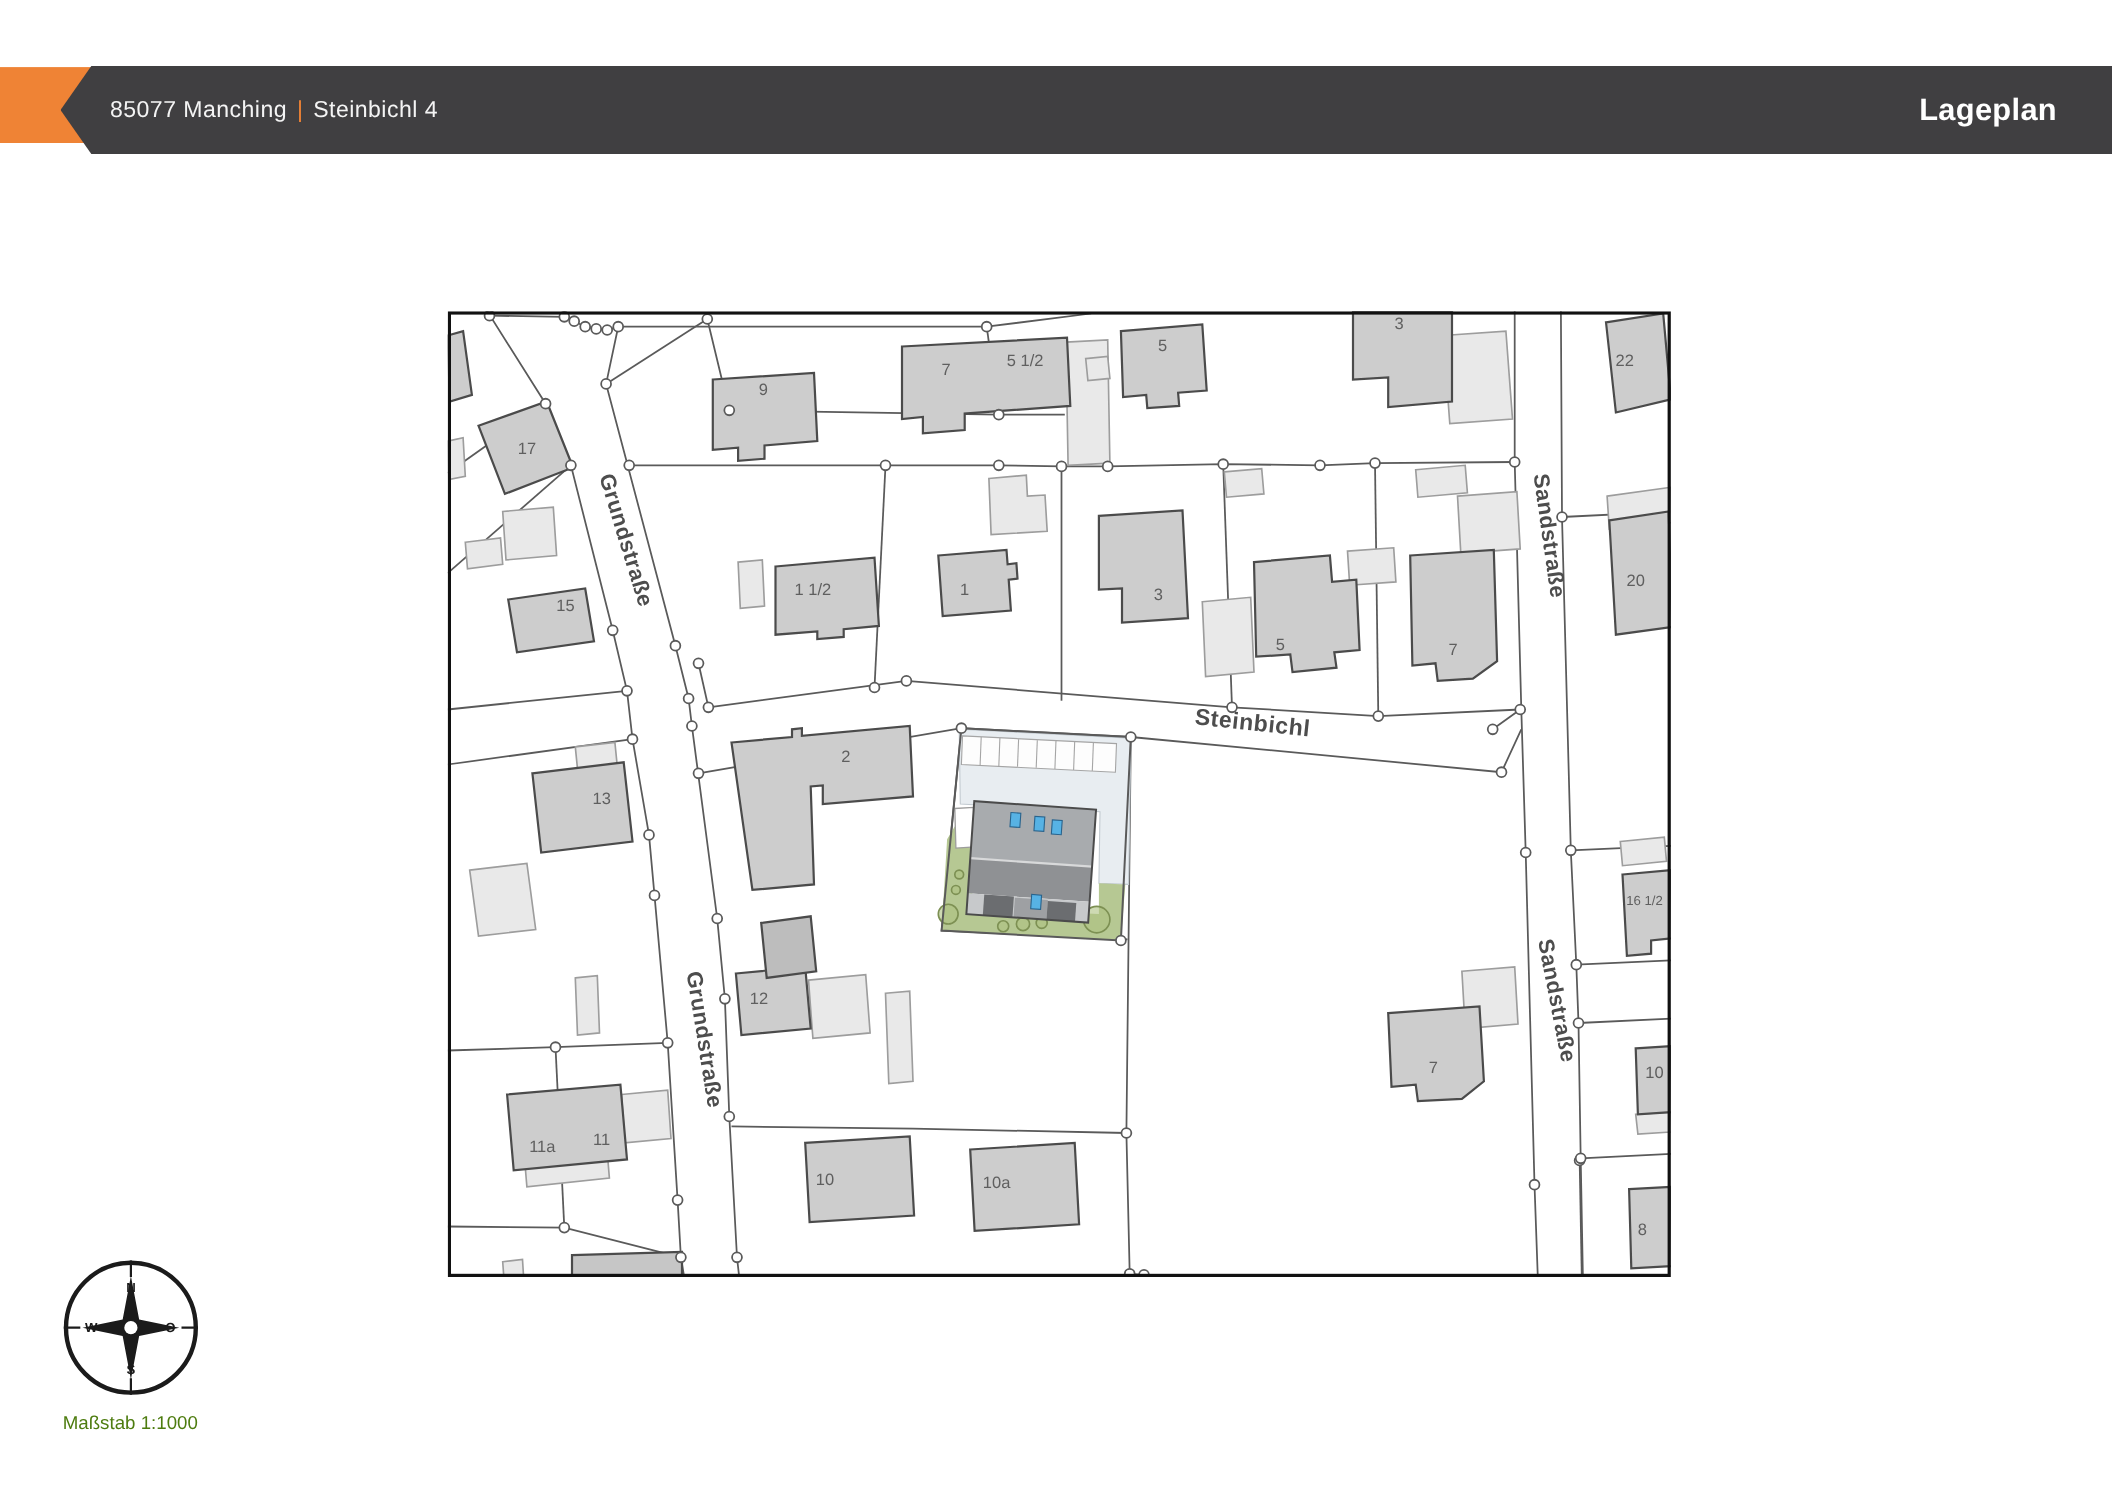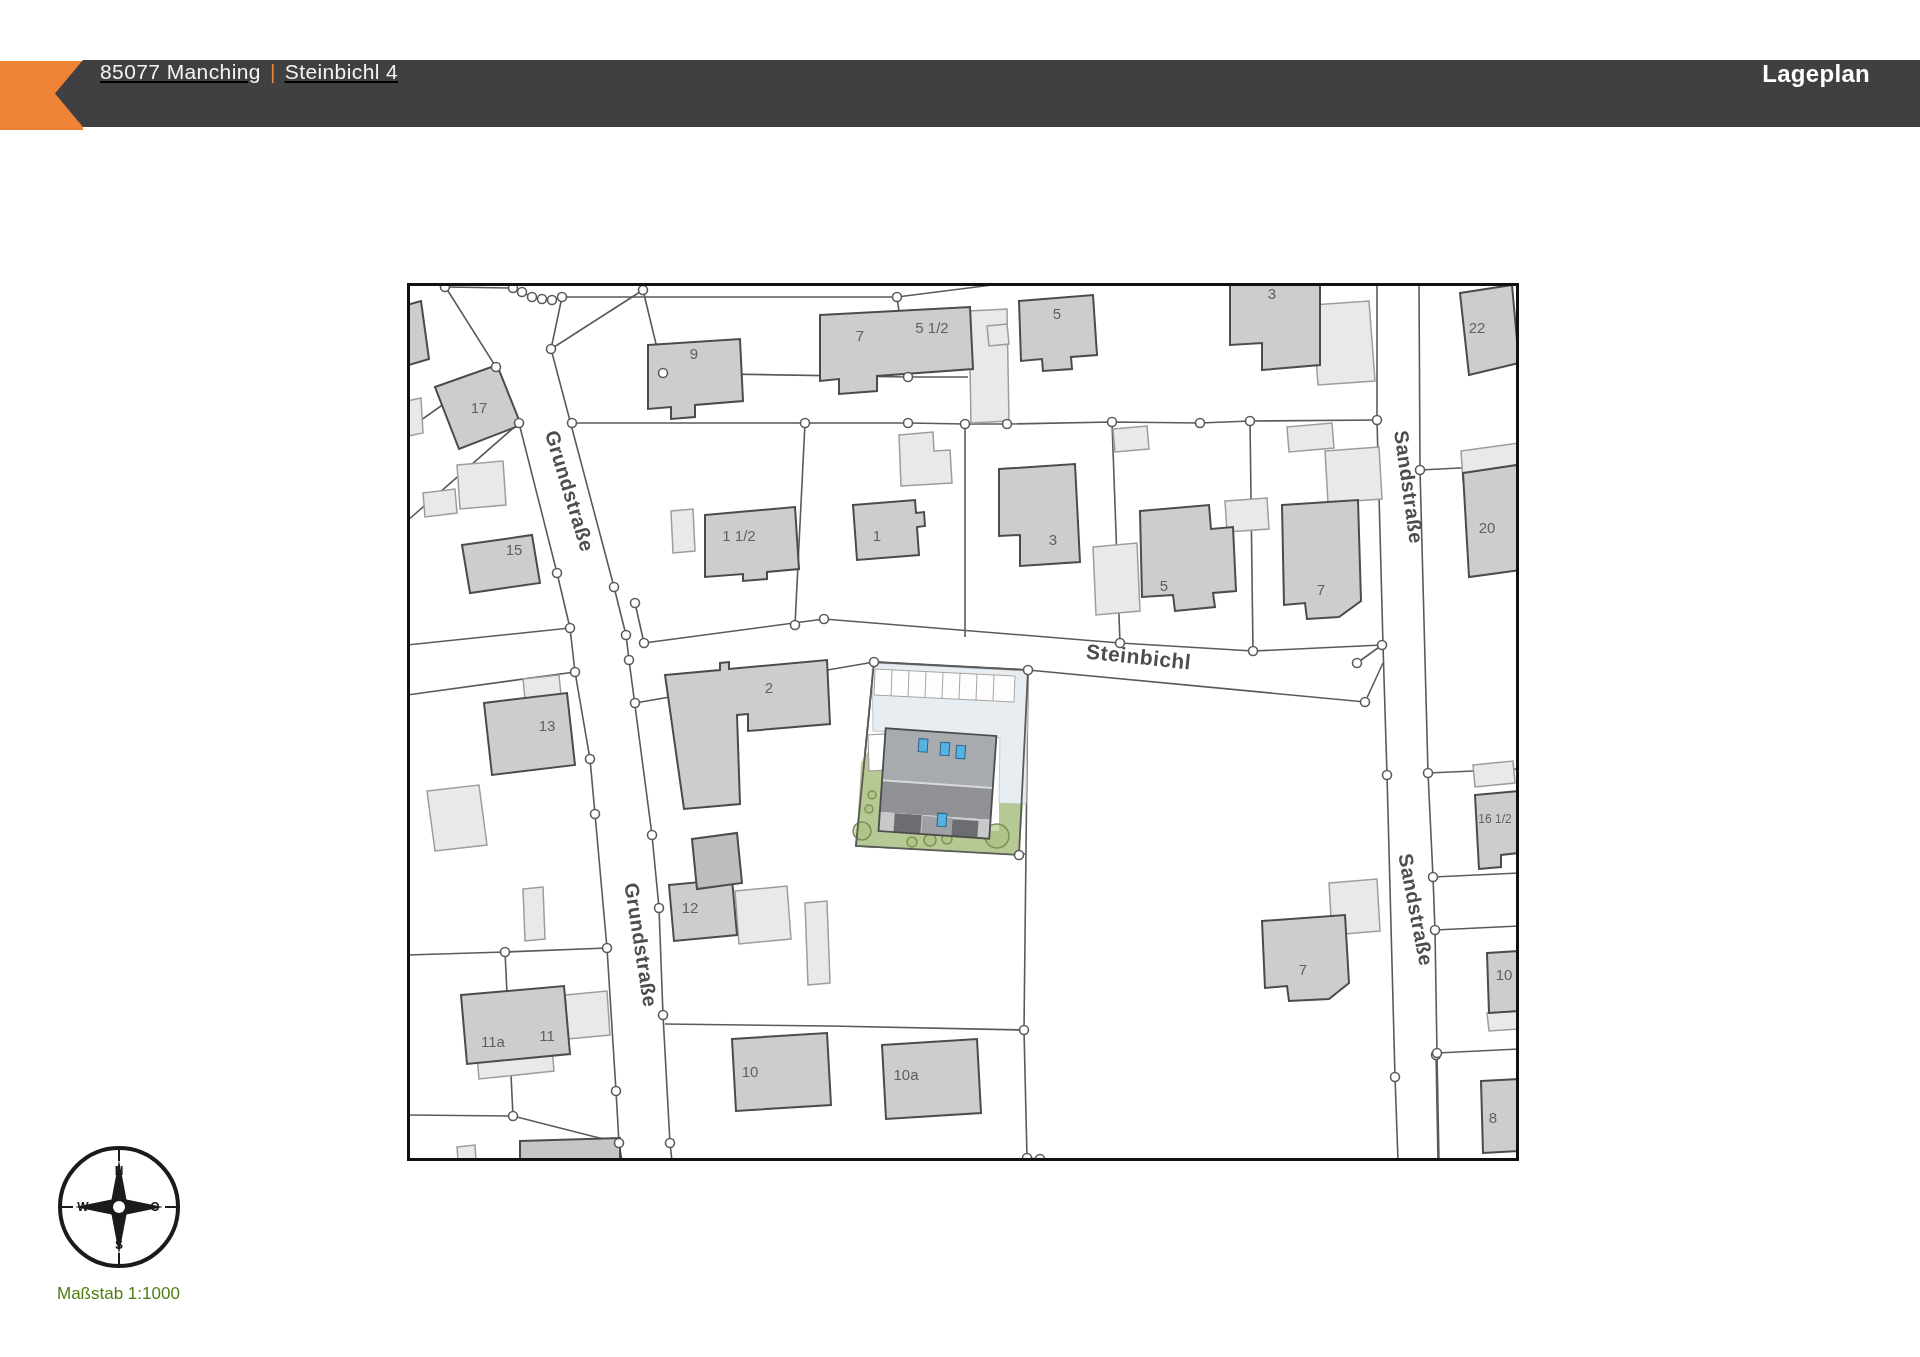--- a/index.html
+++ b/index.html
@@ -3,28 +3,27 @@
 <meta charset="utf-8">
 <style>
   html,body{margin:0;padding:0;}
   body{
     width:1920px;height:1357px;position:relative;background:#ffffff;
     font-family:"Liberation Sans",sans-serif;overflow:hidden;
   }
   
   .header-accent{position:absolute;left:0;top:61px;width:83px;height:69px;}
   .header-bar{
-    position:absolute;left:55px;top:60px;right:0;height:67px;
-    display:flex;align-items:flex-start;
+    position:absolute;left:55px;top:60px;right:0;height:80px;
+    display:flex;align-items:center;
     clip-path:polygon(28px 0,100% 0,100% 100%,28px 100%,0 50%);
-    text-decoration:underline;
   }
   .header-title{margin-left:45px;font-size:21px;letter-spacing:.4px;color:#f4f4f4;white-space:pre;}
   .header-title .sep{padding:0 9px;}
-  .header-right{position:absolute;right:50px;font-size:24px;font-weight:bold;color:#ffffff;letter-spacing:.3px;}
+  .header-right{position:absolute;right:50px;font-size:28px;font-weight:bold;color:#ffffff;letter-spacing:.3px;}
   
   .map-wrap{position:absolute;left:407px;top:283px;width:1112px;height:878px;}
   .map-wrap svg{display:block;}
   
   .compass{position:absolute;left:53px;top:1141px;width:132px;height:132px;}
   .scale-text{position:absolute;left:57px;top:1284px;font-size:17px;font-weight:500;color:#4d7c0f;}
 </style>
 </head>
 <body>
 

